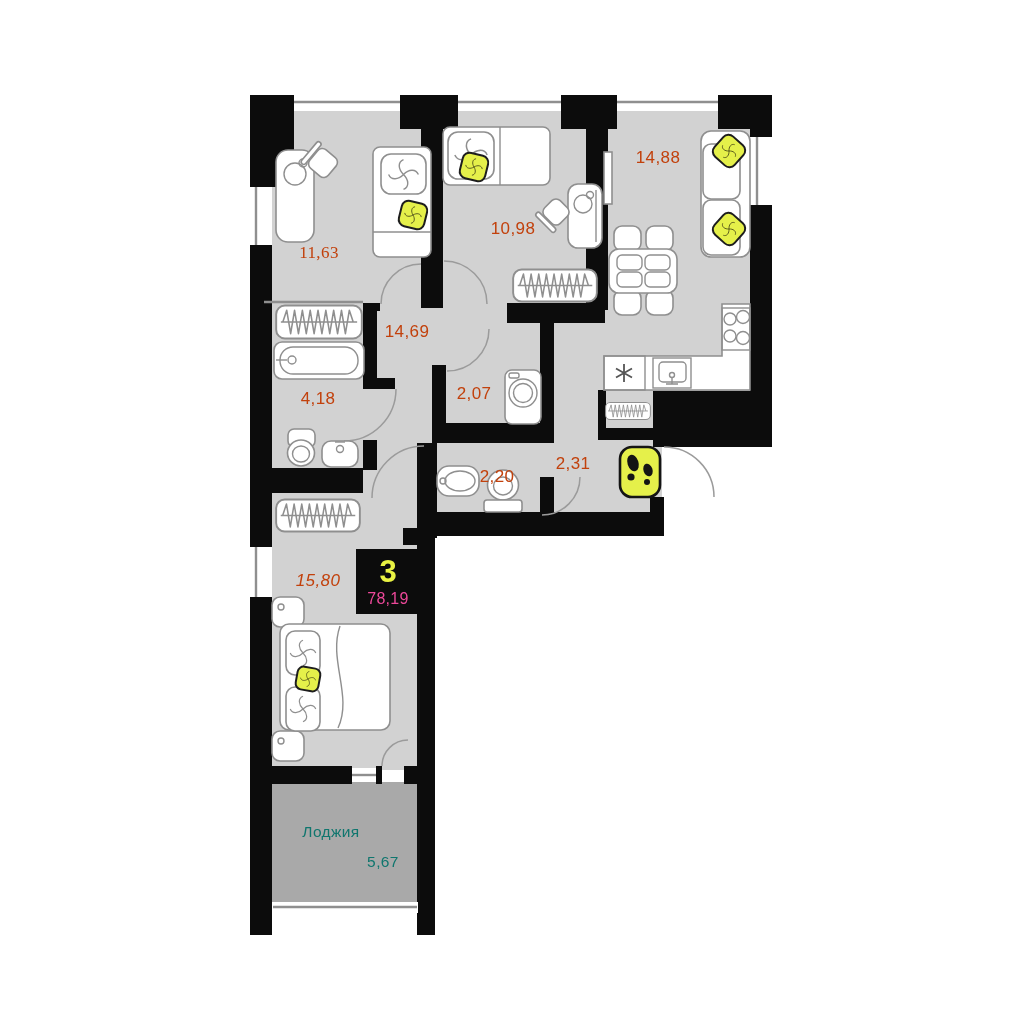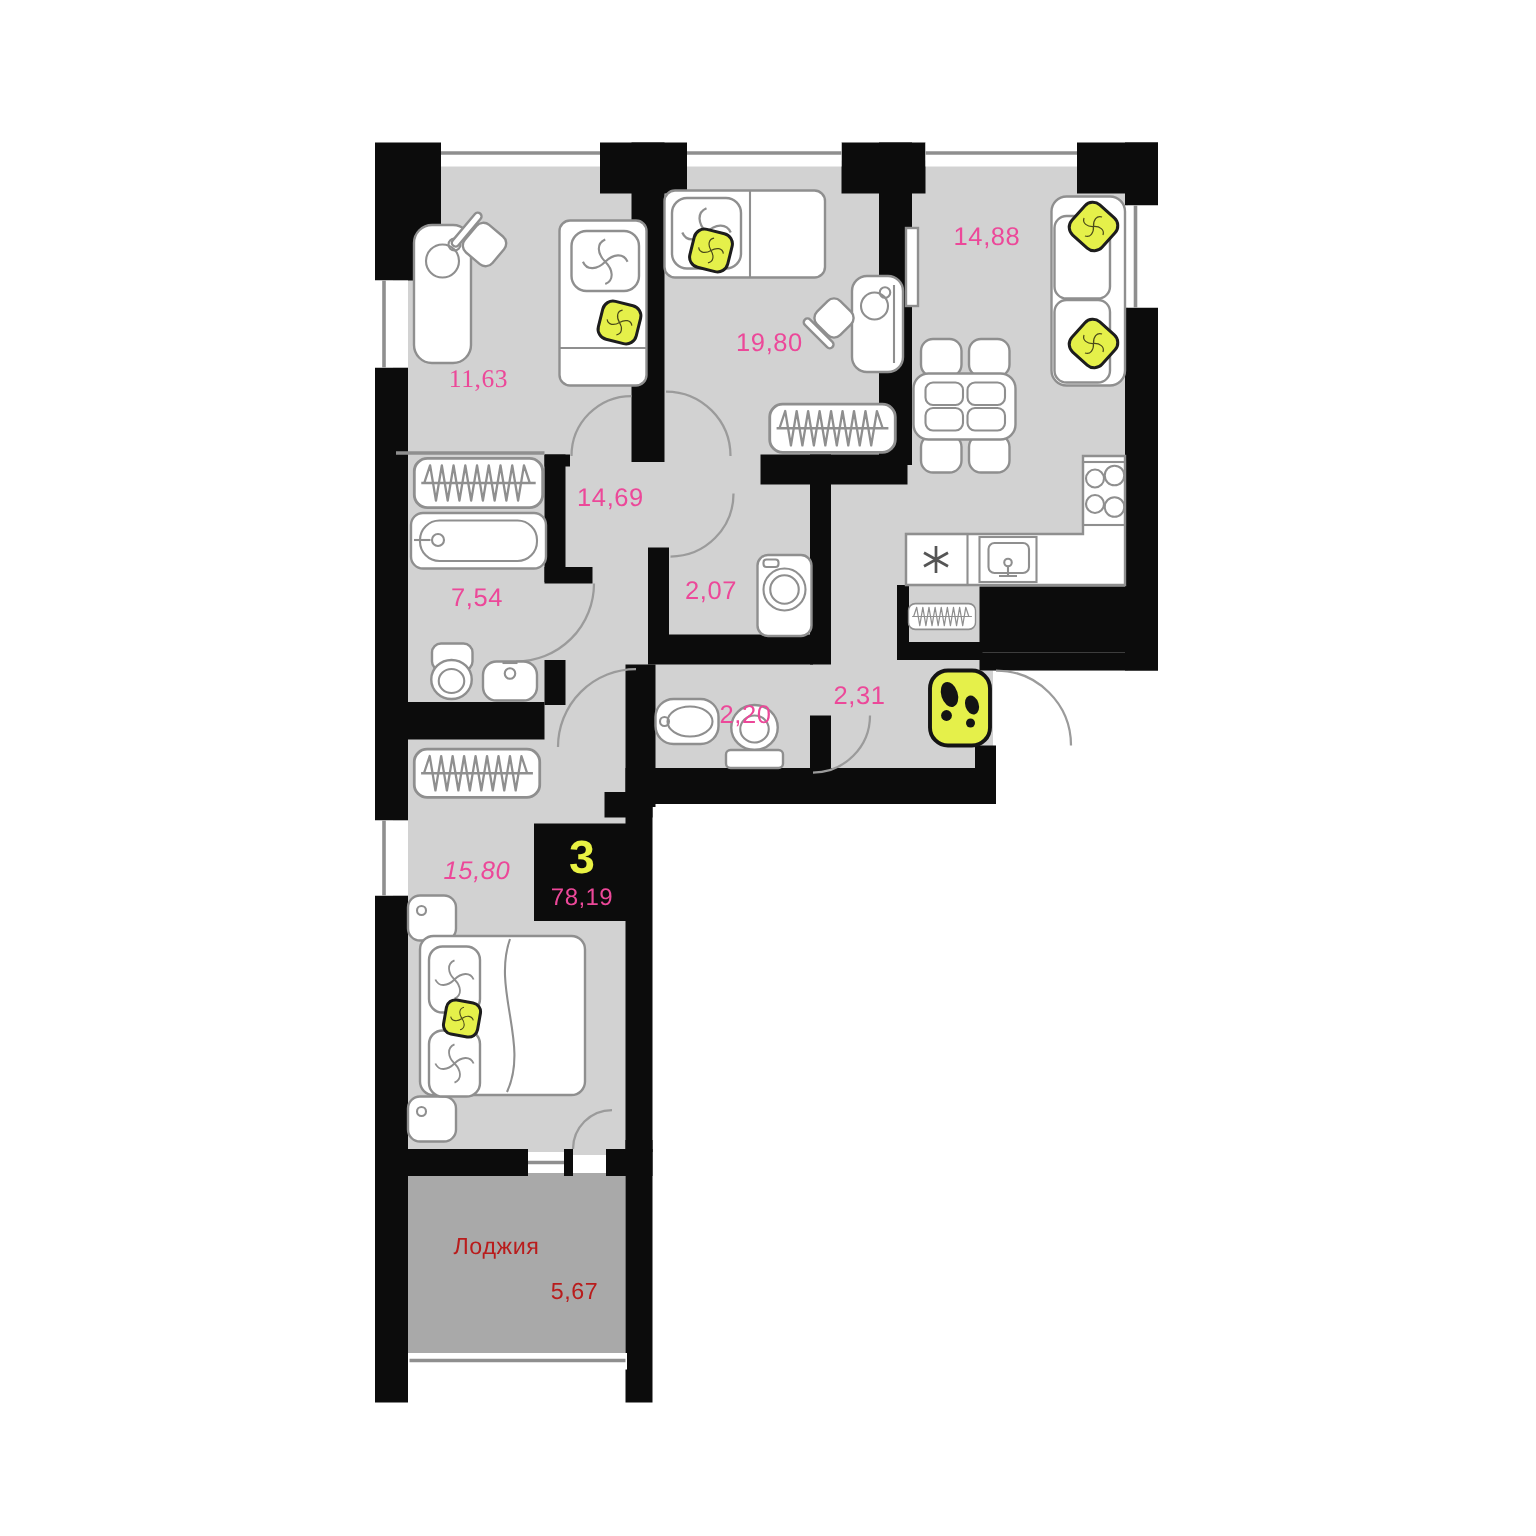--- a/index.html
+++ b/index.html
@@ -9,22 +9,22 @@
   .floor{fill:#d2d2d2;}
   .loggia-floor{fill:#a9a9a9;}
   .furn{fill:#ffffff;stroke:#8f8f8f;stroke-width:1.6;}
   .furn-thin{fill:none;stroke:#8f8f8f;stroke-width:1.4;}
   .winline{stroke:#8f8f8f;stroke-width:2.4;fill:none;}
   .winbox{fill:#ffffff;}
   .arc{fill:none;stroke:#9b9b9b;stroke-width:1.5;}
   .pin{fill:none;stroke:#8f8f8f;stroke-width:1.6;}
   .pin-dark{fill:none;stroke:#4a4a1a;stroke-width:1.6;}
   .accent{stroke:#1d1d1d;stroke-width:2;}
-  .room-label{position:absolute;transform:translate(-50%,-50%);font-size:17px;color:#ec4899;letter-spacing:.4px;white-space:nowrap;}
-  .loggia-label{font-size:15.5px;color:#b91c1c;}
+  .room-label{position:absolute;transform:translate(-50%,-50%);font-size:17px;color:#c2410c;letter-spacing:.4px;white-space:nowrap;}
+  .loggia-label{font-size:15.5px;color:#0f766e;}
   .badge{position:absolute;left:356px;top:549px;width:64px;height:65px;background:#0c0c0c;
          display:flex;flex-direction:column;align-items:center;justify-content:center;}
   .badge-rooms{font-size:31px;font-weight:bold;color:#e9f243;line-height:1;}
   .badge-area{font-size:16px;color:#ec4899;line-height:1;margin-top:4px;letter-spacing:.3px;}
 </style>
 </head>
 <body>
 
 <div class="canvas">
 <svg width="1024" height="1024" viewBox="0 0 1024 1024">
@@ -301,24 +301,24 @@
   <g>
     <rect x="620" y="447" width="40" height="50" rx="12" fill="#e5f04a" stroke="#141414" stroke-width="2.6"></rect>
     <ellipse cx="633" cy="463" rx="5.5" ry="8.5" transform="rotate(-18 633 463)" fill="#141414"></ellipse>
     <circle cx="631" cy="477" r="3.6" fill="#141414"></circle>
     <ellipse cx="648" cy="470" rx="4.5" ry="6.5" transform="rotate(-18 648 470)" fill="#141414"></ellipse>
     <circle cx="647" cy="482" r="3" fill="#141414"></circle>
   </g>
 </svg>
 
   <div class="room-label" style="left:319px;top:253px;font-family:Liberation Serif, serif;">11,63</div>
-  <div class="room-label" style="left:513px;top:229px;">19,80</div>
+  <div class="room-label" style="left:513px;top:229px;">10,98</div>
   <div class="room-label" style="left:658px;top:158px;">14,88</div>
   <div class="room-label" style="left:407px;top:332px;">14,69</div>
-  <div class="room-label" style="left:318px;top:399px;">7,54</div>
+  <div class="room-label" style="left:318px;top:399px;">4,18</div>
   <div class="room-label" style="left:474px;top:394px;">2,07</div>
   <div class="room-label" style="left:497px;top:477px;">2,20</div>
   <div class="room-label" style="left:573px;top:464px;">2,31</div>
   <div class="room-label" style="left:318px;top:581px;font-style:italic;">15,80</div>
   <div class="room-label loggia-label" style="left:331px;top:832px;">Лоджия</div>
   <div class="room-label loggia-label" style="left:383px;top:862px;">5,67</div>
 
   <div class="badge">
     <div class="badge-rooms">3</div>
     <div class="badge-area">78,19</div>

